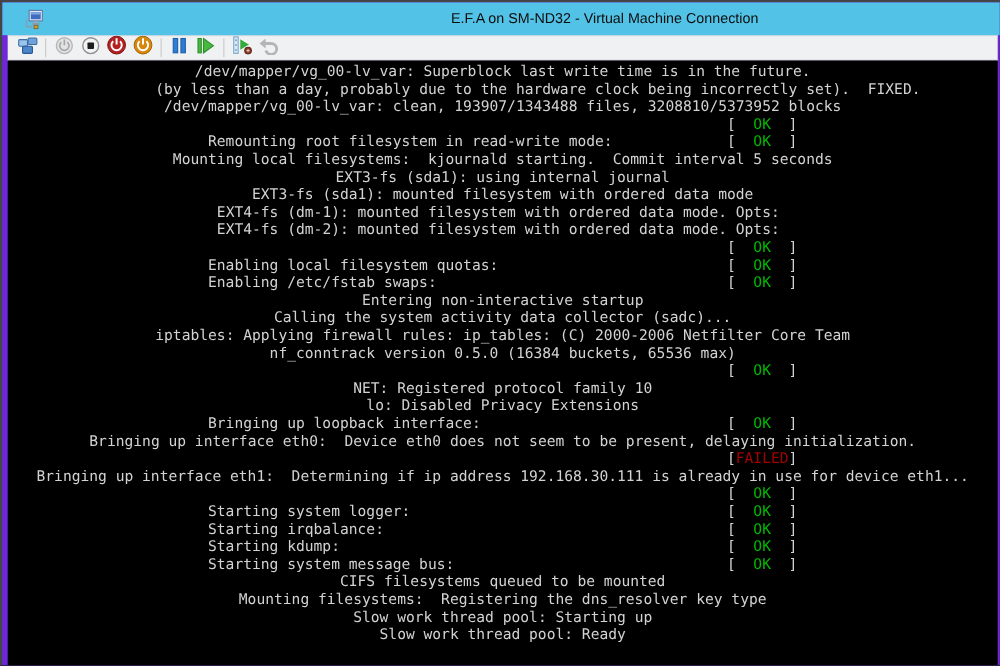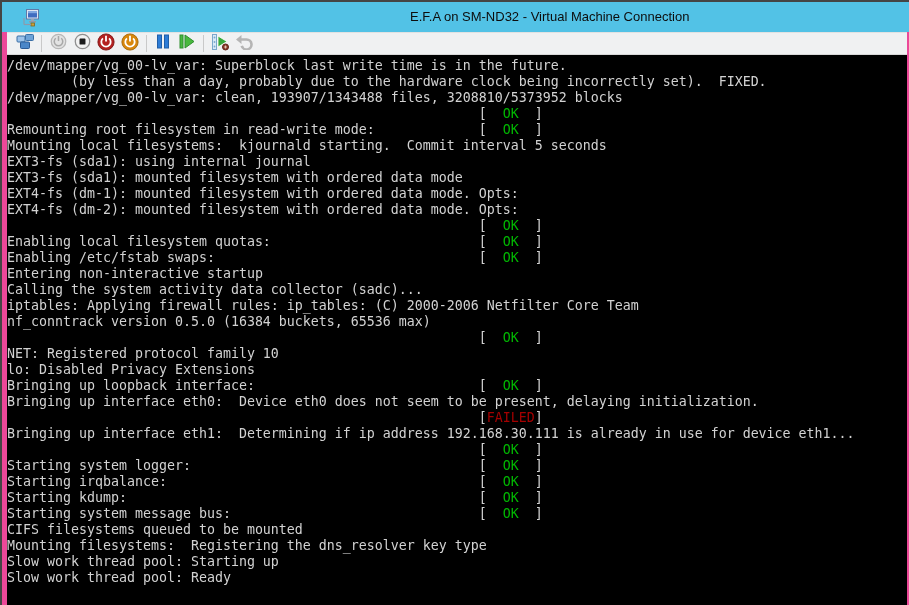--- a/index.html
+++ b/index.html
@@ -1,21 +1,21 @@
 <!DOCTYPE html>
 <html><head>
 <meta charset="utf-8">
 <style>
   * { box-sizing: border-box; }
   html,body { margin:0; padding:0; background:#2b2b2b; }
   .vm-window {
     width:909px; height:605px;
     border-top:2px solid #454545;
     border-left:2px solid #454545;
-    background:#ec4899;
+    background:#6d28d9;
     display:flex; flex-direction:column;
     font-family:"Liberation Sans", sans-serif;
     overflow:hidden;
     position:relative;
   }
   
   .titlebar {
     height:30px; flex:0 0 30px;
     background:#52c2e6;
     position:relative;
@@ -65,21 +65,21 @@
     padding:3px 0 0 0;
     cursor:default;
   }
   .console pre {
     margin:0;
     font-family:"DejaVu Sans Mono", monospace;
     font-size:13.29px;
     line-height:16px;
     color:#d2d2d2;
   }
-  .cline { white-space:pre; height:16px; }
+  .cline { white-space:pre; height:16px;text-align:center; }
 </style>
 </head>
 <body>
 
 <div class="vm-window">
 
   <div class="titlebar">
     <span class="window-icon">
       <svg width="17" height="19" viewBox="0 0 17 19">
         <rect x="3.5" y="1.5" width="12" height="9.5" fill="#dfe6f2" stroke="#5f7aa8"></rect>

